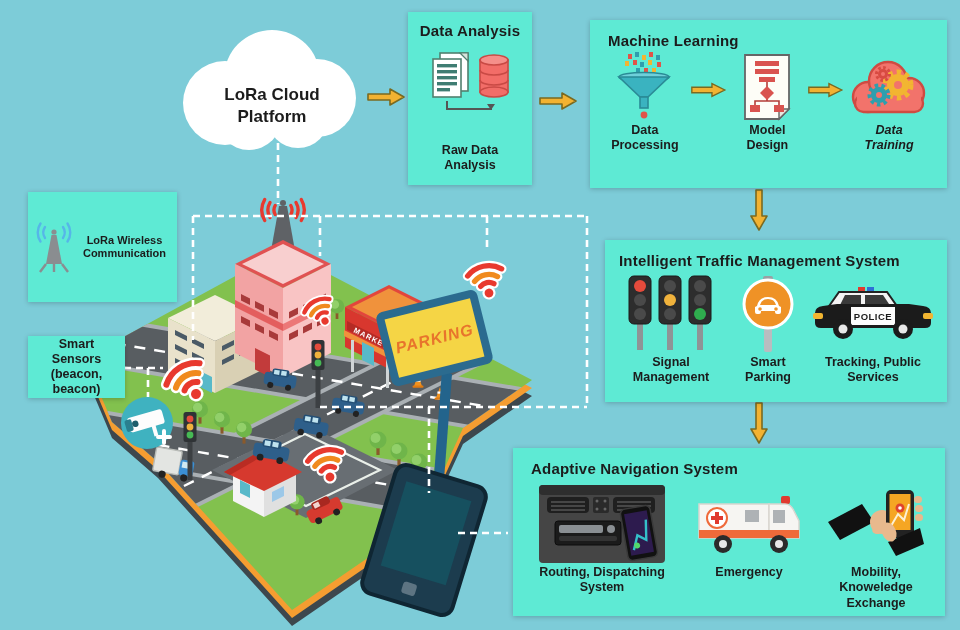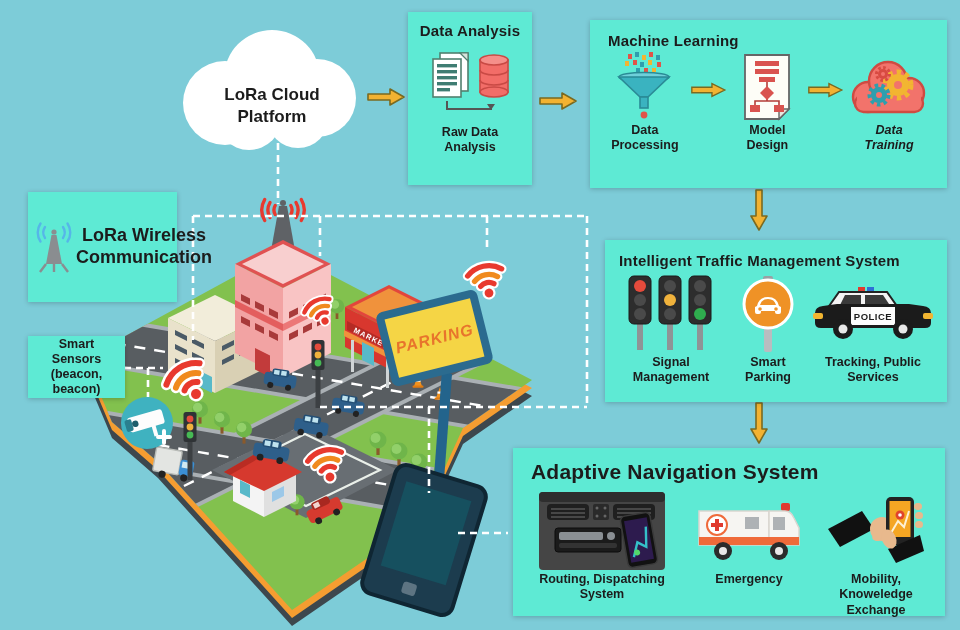--- a/index.html
+++ b/index.html
@@ -285,21 +285,21 @@
         <rect x="13" y="37" width="13" height="3.4"></rect>
       </g>
       <rect x="56" y="9" width="28" height="32" fill="#f26d68" stroke="#c94a45" stroke-width="1.6"></rect>
       <ellipse cx="70" cy="9" rx="14" ry="5" fill="#f58f8a" stroke="#c94a45" stroke-width="1.6"></ellipse>
       <path d="M56,19 a14,5 0 0 0 28,0 M56,29 a14,5 0 0 0 28,0" fill="none" stroke="#c94a45" stroke-width="1.6"></path>
       <ellipse cx="70" cy="41" rx="14" ry="5" fill="#f26d68" stroke="#c94a45" stroke-width="1.6"></ellipse>
       <path d="M23,50 v8 h44 v-5" fill="none" stroke="#555" stroke-width="2"></path>
       <polygon points="67,53 63,59 71,59" fill="#555" transform="rotate(180 67 56)"></polygon>
     </svg>
   </div>
-  <div class="item-label" style="width:84px;margin:2px auto 0;">Raw Data Analysis</div>
+  <div class="item-label" style="width:84px;margin:20px auto 0;">Raw Data Analysis</div>
 </div>
 
 <div class="box" style="left:590px;top:20px;width:357px;height:168px;">
   <div class="box-title" style="margin:12px 0 0 18px;">Machine Learning</div>
   <div class="row" style="padding:2px 14px 0 10px;">
     <div class="item" style="width:98px;">
       <div class="icon-slot" style="height:72px;">
         <svg width="62" height="70" viewBox="0 0 62 70">
           <g>
             <rect x="14" y="2" width="4" height="5" fill="#e05449"></rect>
@@ -383,21 +383,21 @@
     <circle cx="22" cy="14" r="2.6" fill="#8a8d90"></circle>
     <polygon points="19.5,17 24.5,17 30,46 14,46" fill="#8a8d90"></polygon>
     <path d="M14,46 L8,54 M30,46 L36,54 M22,46 L22,54" stroke="#8a8d90" stroke-width="2.4"></path>
     <g stroke="#56b6e8" stroke-width="2.4" fill="none" stroke-linecap="round">
       <path d="M13,9 A10,10 0 0 0 13,20"></path>
           <path d="M31,9 A10,10 0 0 1 31,20"></path>
       <path d="M8.5,5.5 A16,16 0 0 0 8.5,23.5"></path>
           <path d="M35.5,5.5 A16,16 0 0 1 35.5,23.5"></path>
     </g>
   </svg>
-  <div class="item-label" style="font-size:18px;flex:1;">LoRa Wireless Communication</div>
+  <div class="item-label" style="font-size:11px;flex:1;">LoRa Wireless Communication</div>
 </div>
 
 <div class="box" style="left:28px;top:336px;width:97px;height:62px;display:flex;align-items:center;justify-content:center;">
   <div class="item-label" style="width:86px;">Smart Sensors (beacon, beacon)</div>
 </div>
 
 <div class="box" style="left:605px;top:240px;width:342px;height:162px;">
   <div class="box-title" style="margin:12px 0 0 14px;">Intelligent Traffic Management System</div>
   <div class="row" style="padding:4px 12px 0 12px;">
     <div class="item" style="width:108px;">
@@ -461,21 +461,21 @@
           <circle cx="92" cy="46" r="10" fill="#1b1b1b"></circle>
               <circle cx="92" cy="46" r="4.5" fill="#e8e8e8"></circle>
         </svg>
       </div>
       <div class="item-label" style="width:112px;">Tracking, Public Services</div>
     </div>
   </div>
 </div>
 
 <div class="box" style="left:513px;top:448px;width:432px;height:168px;">
-  <div class="box-title" style="margin:12px 0 0 18px;font-size:21px;">Adaptive Navigation System</div>
+  <div class="box-title" style="margin:12px 0 0 18px;font-size:15px;">Adaptive Navigation System</div>
   <div class="row" style="padding:6px 14px 0 14px;">
     <div class="item" style="width:150px;">
       <div class="icon-slot" style="height:82px;">
         <svg width="126" height="78" viewBox="0 0 126 78">
           <rect x="0" y="0" width="126" height="78" rx="4" fill="#454545"></rect>
           <rect x="0" y="0" width="126" height="10" rx="4" fill="#2e2e2e"></rect>
           <rect x="8" y="12" width="42" height="16" rx="4" fill="#1f1f1f"></rect>
           <path d="M12,17 h34 M12,21 h34 M12,25 h34" stroke="#555" stroke-width="1.6"></path>
           <rect x="74" y="12" width="42" height="16" rx="4" fill="#1f1f1f"></rect>
           <path d="M78,17 h34 M78,21 h34 M78,25 h34" stroke="#555" stroke-width="1.6"></path>

